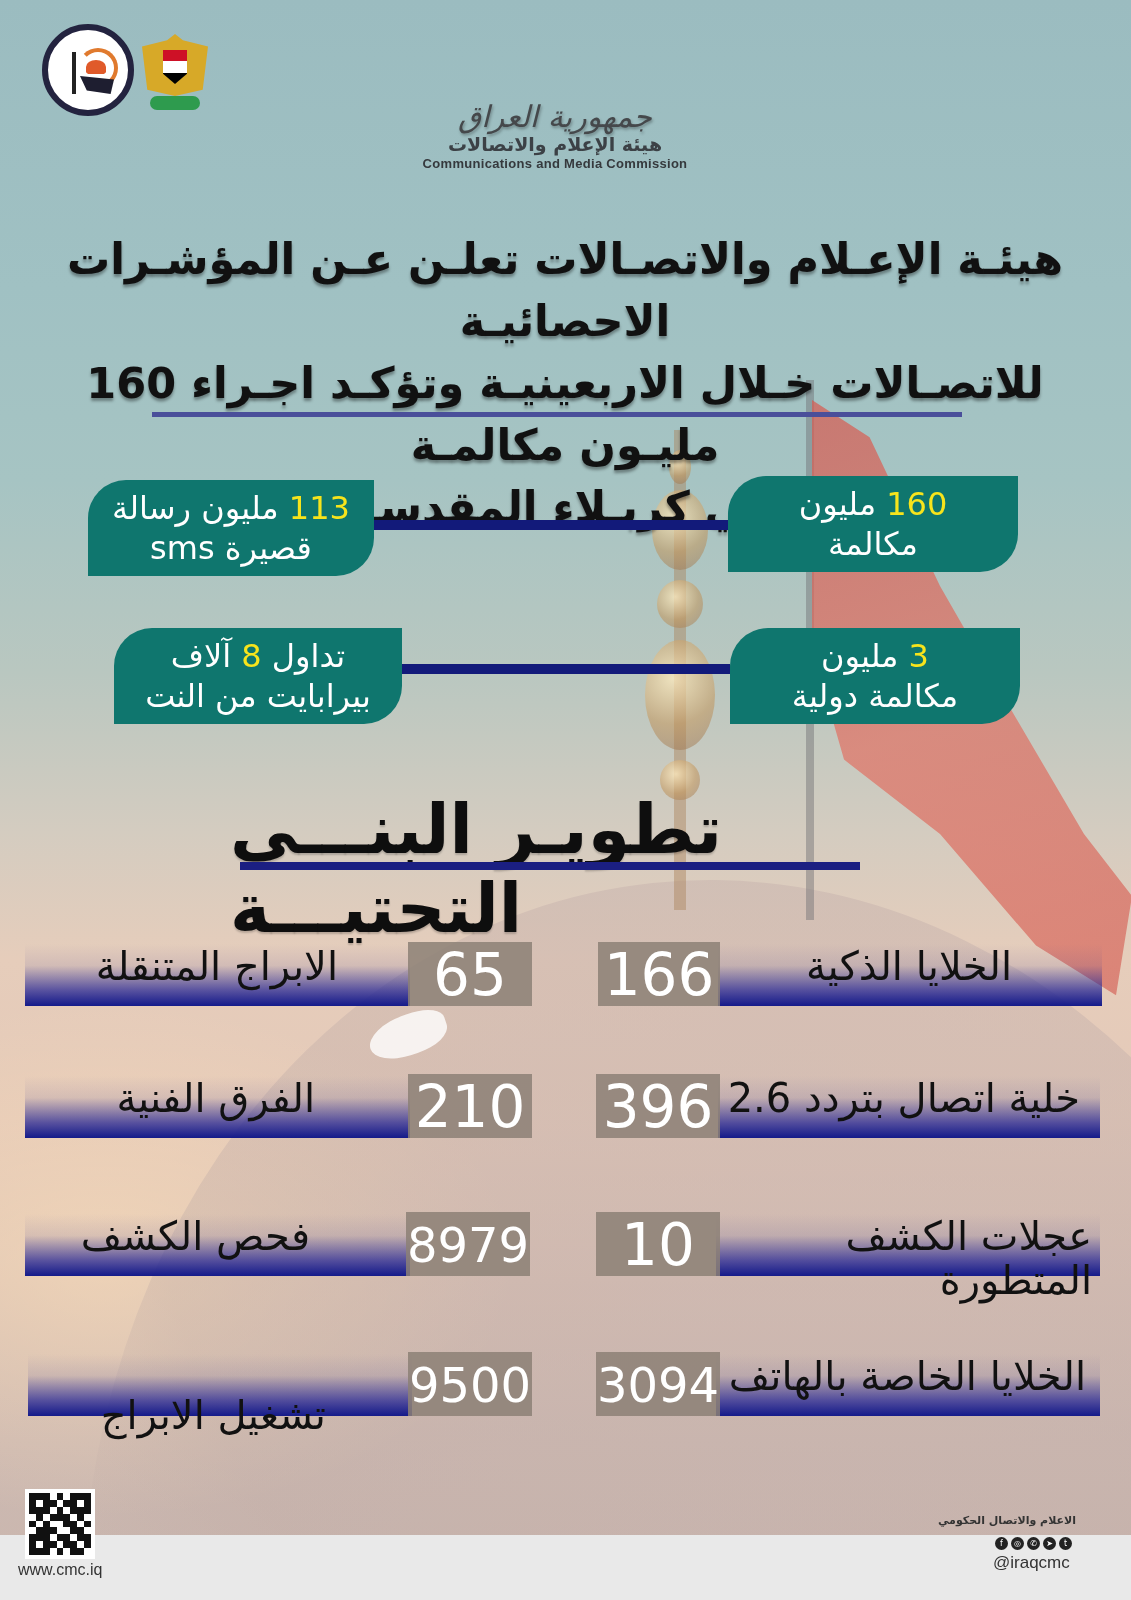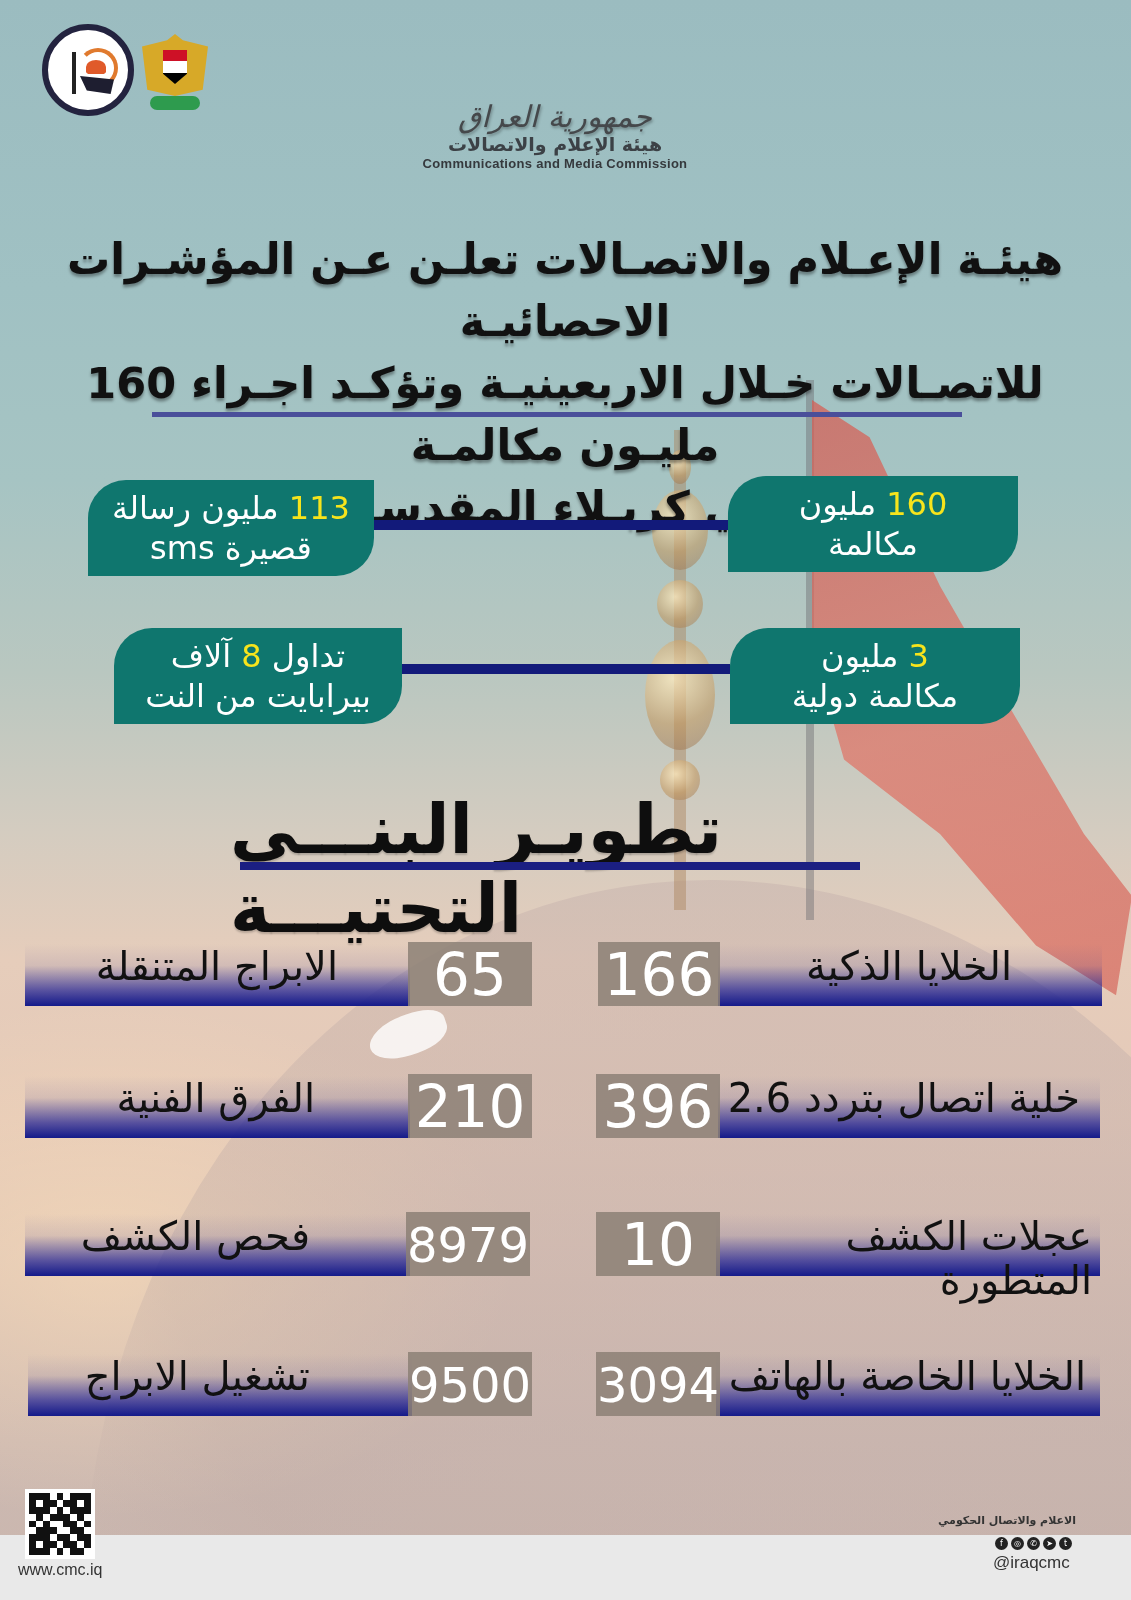--- a/index.html
+++ b/index.html
@@ -215,21 +215,21 @@
 <div class="metric-bar" style="left:25px;top:1214px;width:385px;">
   <span class="lbl" style="right:100px;">فحص الكشف</span>
 </div>
 <div class="metric-num" style="left:406px;top:1212px;width:124px;font-size:48px;">8979</div>
 
 <div class="metric-bar" style="left:716px;top:1354px;width:384px;">
   <span class="lbl" style="right:14px;">الخلايا الخاصة بالهاتف</span>
 </div>
 <div class="metric-num" style="left:596px;top:1352px;width:124px;font-size:48px;">3094</div>
 <div class="metric-bar" style="left:28px;top:1354px;width:384px;">
-  <span class="lbl" style="right:102px;">تشغيل الابراج</span>
+  <span class="lbl" style="right:86px;margin-top:39px;">تشغيل الابراج</span>
 </div>
 <div class="metric-num" style="left:408px;top:1352px;width:124px;font-size:48px;">9500</div>
 
 <div class="footer"></div>
 <div class="qr">
   <div class="qr-grid">
     <span></span>
       <span></span>
       <span></span>
       <span class="w"></span>

